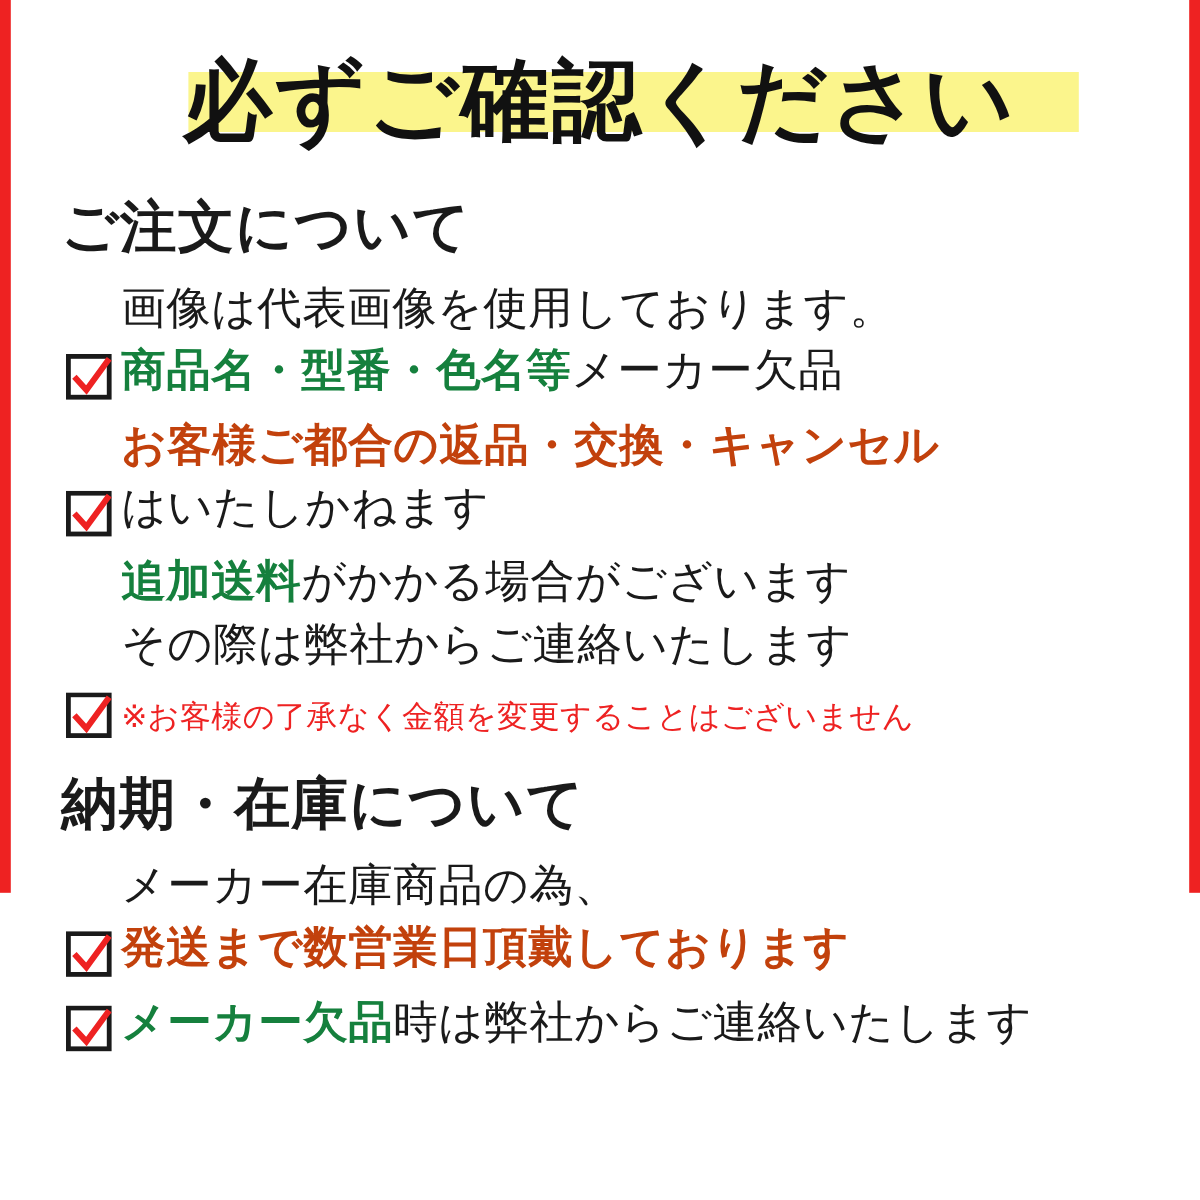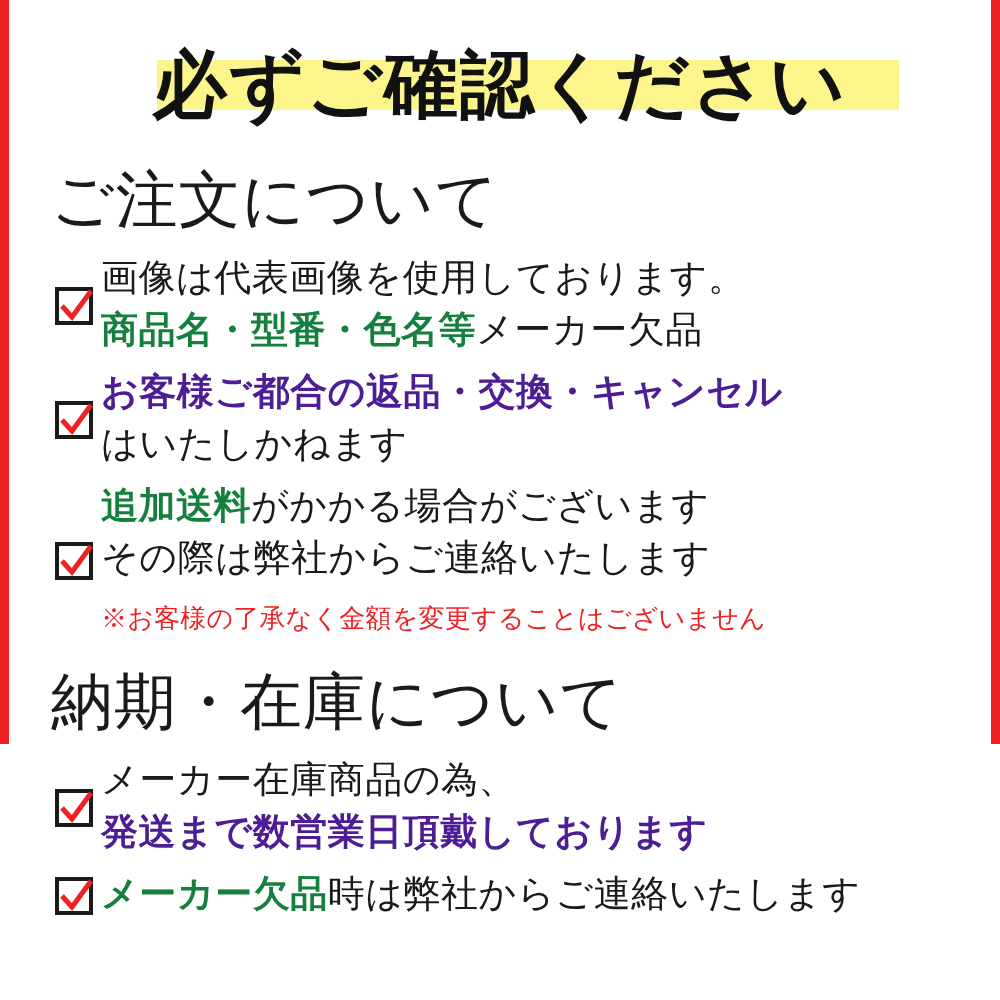--- a/index.html
+++ b/index.html
@@ -51,57 +51,56 @@
     font-size: 74px;
     line-height: 96px;
     font-weight: bold;
     letter-spacing: 2px;
     color: #111111;
     white-space: nowrap;
   }
 
   
   .section-heading {
-    font-size: 62px;
-    font-weight: normal;
+    font-size: 47px;
+    font-weight: bold;
     color: #1a1a1a;
     letter-spacing: 1px;
     margin: 26px 0 6px 6px;
   }
   .section-heading.second {
     margin-top: 22px;
   }
 
   
   .item {
     display: flex;
-    align-items: center;
+    align-items: flex-end;
     margin: 10px 0 0 10px;
-    font-family: Liberation Serif, serif;
   }
   .check-icon {
     flex: 0 0 auto;
     width: 40px;
     height: 40px;
     margin-top: 6px;
     margin-right: 6px;
   }
   .lines {
     flex: 1 1 auto;
     min-width: 0;
   }
   .line {
     font-size: 37px;
     line-height: 52px;
     color: #1a1a1a;
     letter-spacing: 0.5px;
     white-space: nowrap;
   }
   .line.red {
-    color: #4c1d95;
+    color: #c2410c;
     font-weight: bold;
   }
   .line .red {
     color: #15803d;
     font-weight: bold;
   }
   .line .blk {
     color: #1a1a1a;
     font-weight: normal;
   }

